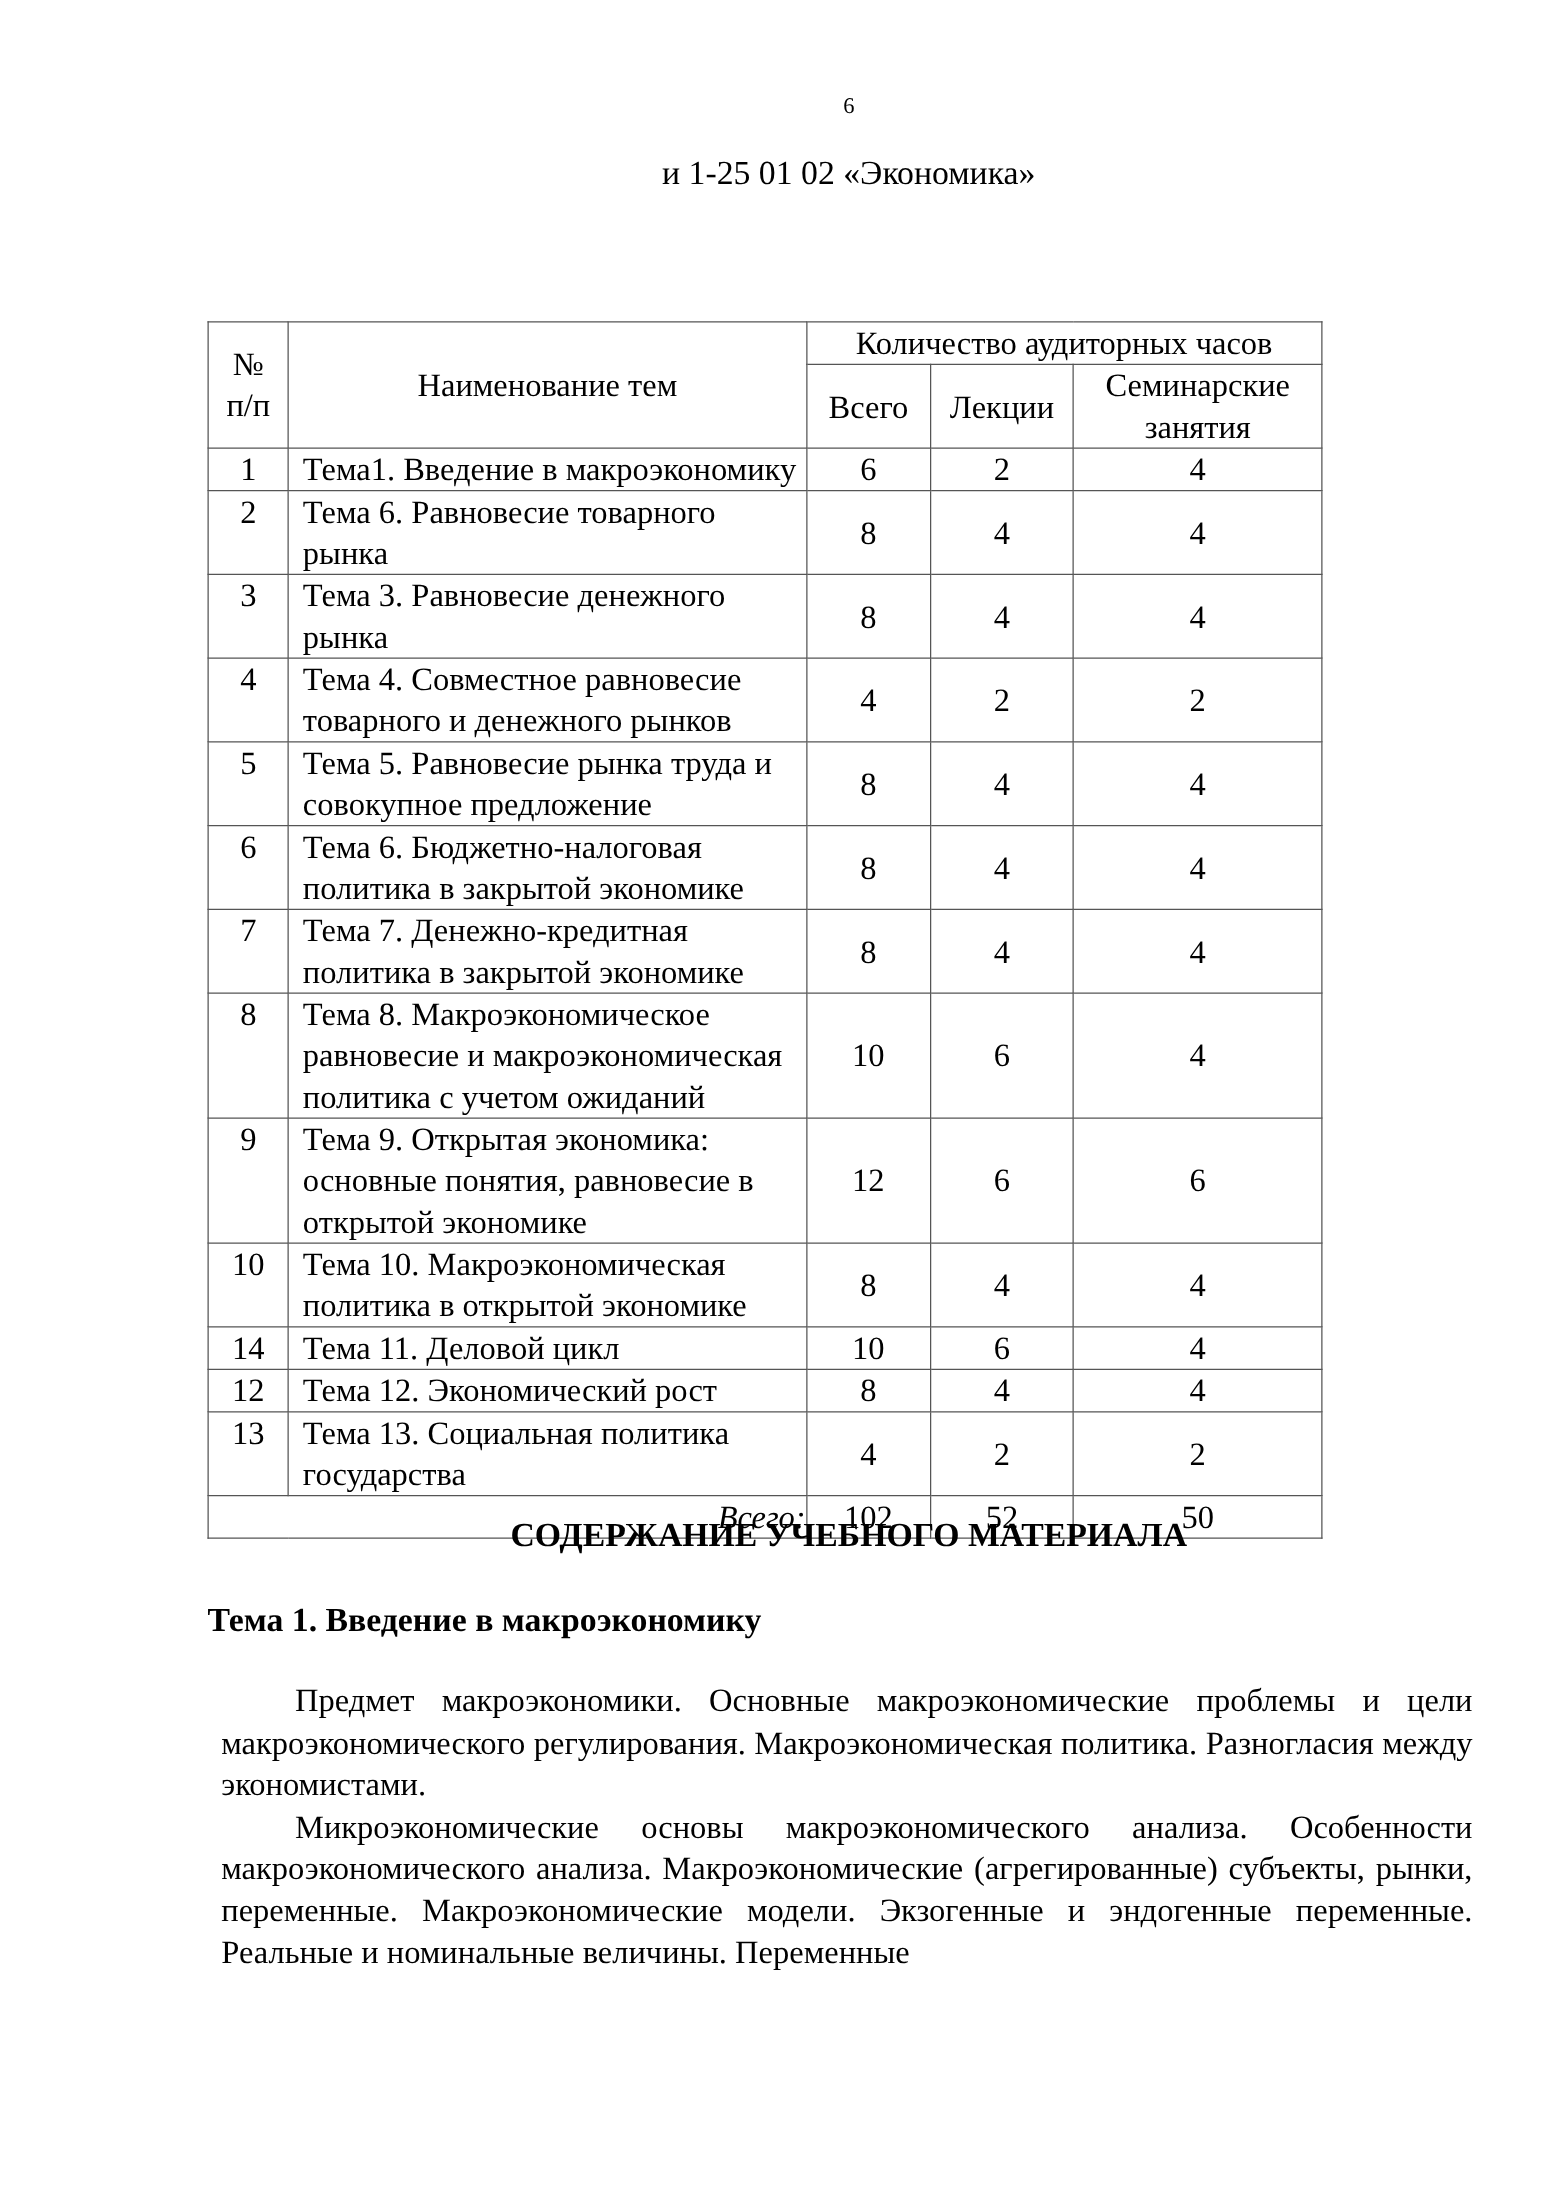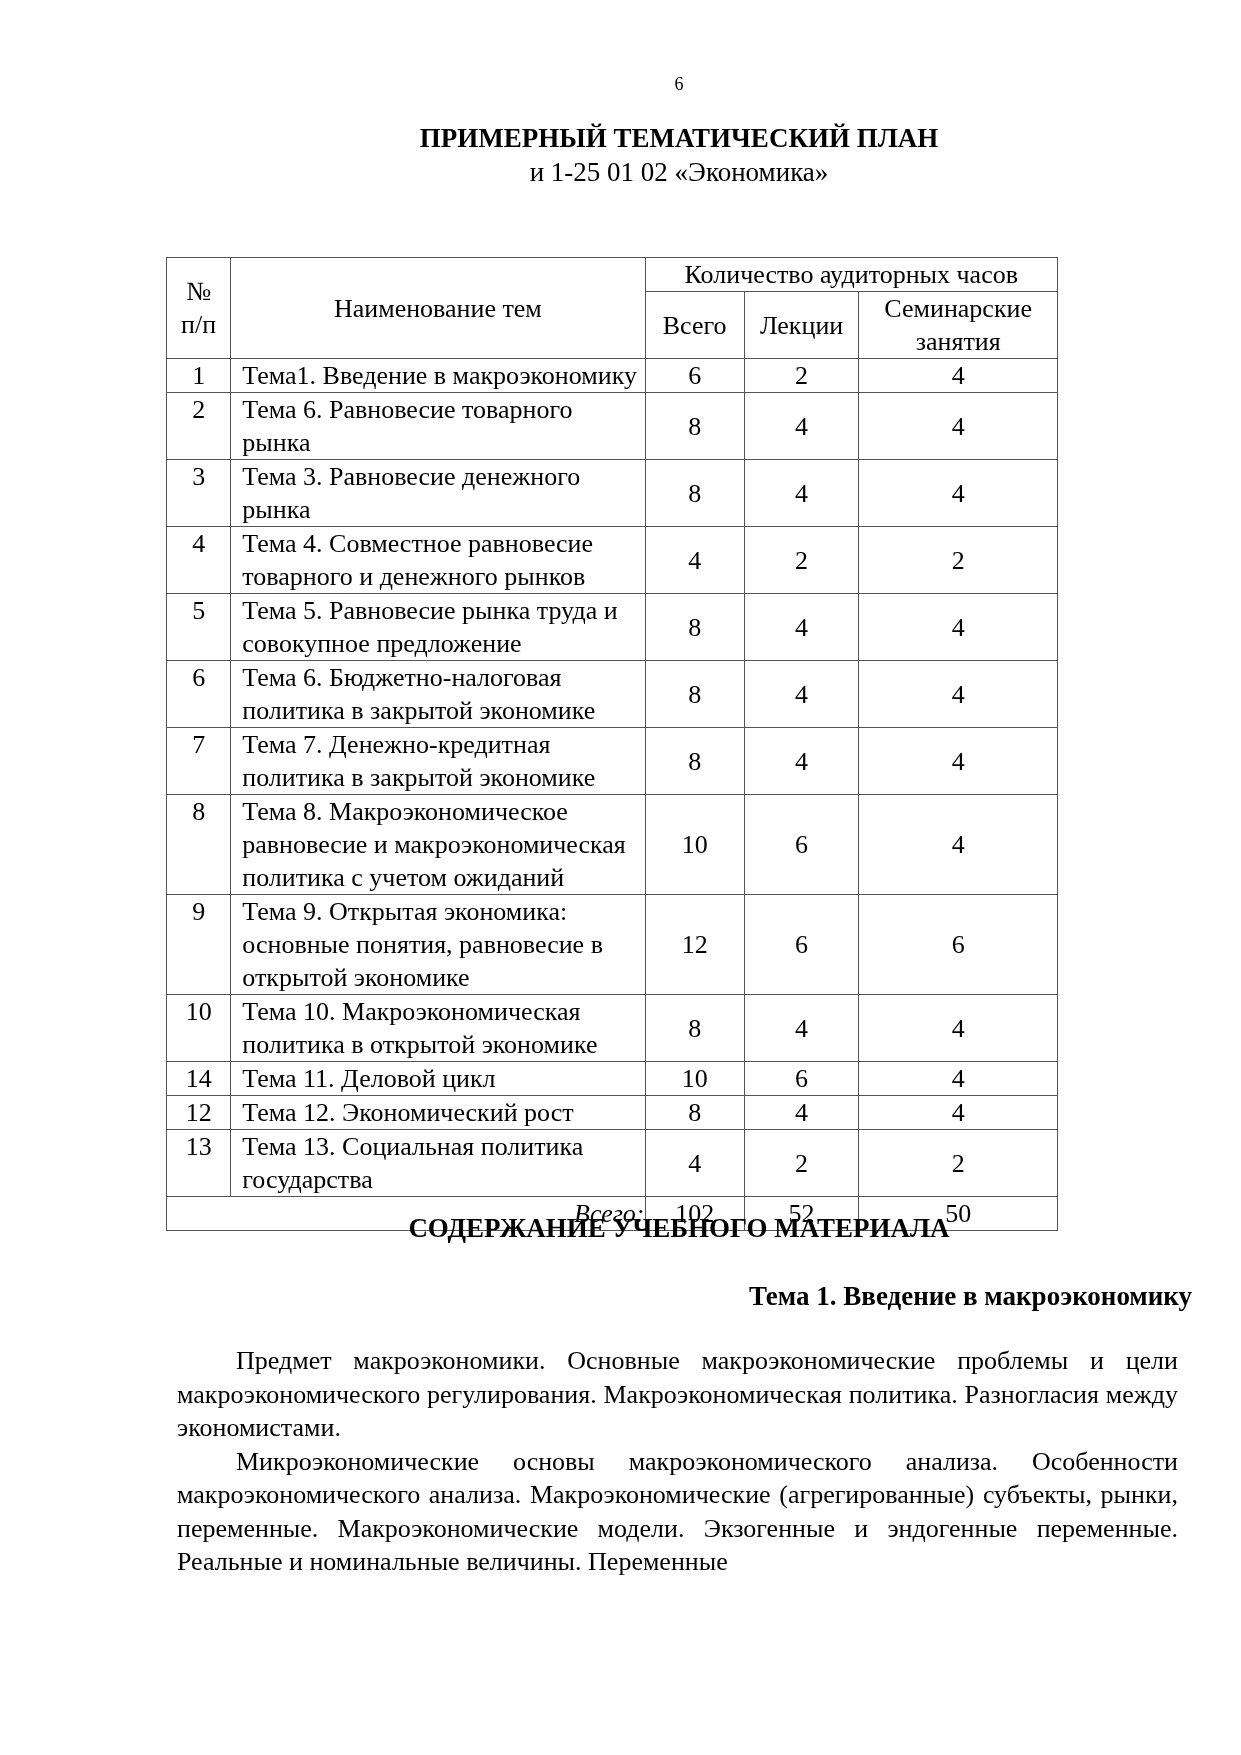--- a/index.html
+++ b/index.html
@@ -82,21 +82,21 @@
       width: 1026px;
       text-align: center;
       font-weight: bold;
       font-size: 27px;
     }
     .topic-title {
       position: absolute;
       top: 1281px;
       left: 166px;
       width: 1026px;
-      text-align: right;
+      text-align: left;
       font-weight: bold;
       font-size: 27px;
     }
     .body-text {
       position: absolute;
       top: 1344px;
       left: 177px;
       width: 1001px;
       font-size: 26px;
       line-height: 33.5px;
@@ -106,21 +106,20 @@
       margin: 0;
       text-indent: 59px;
     }
   </style>
 </head>
 <body>
 
 <div class="page-number">6</div>
 
 <div class="title-block">
-  <div class="main-title">ПРИМЕРНЫЙ ТЕМАТИЧЕСКИЙ ПЛАН</div>
   <div>и 1-25 01 02 «Экономика»</div>
 </div>
 
 <table class="plan">
   <colgroup>
     <col class="c-num">
       <col class="c-name">
       <col class="c-total">
       <col class="c-lect">
       <col class="c-sem">

